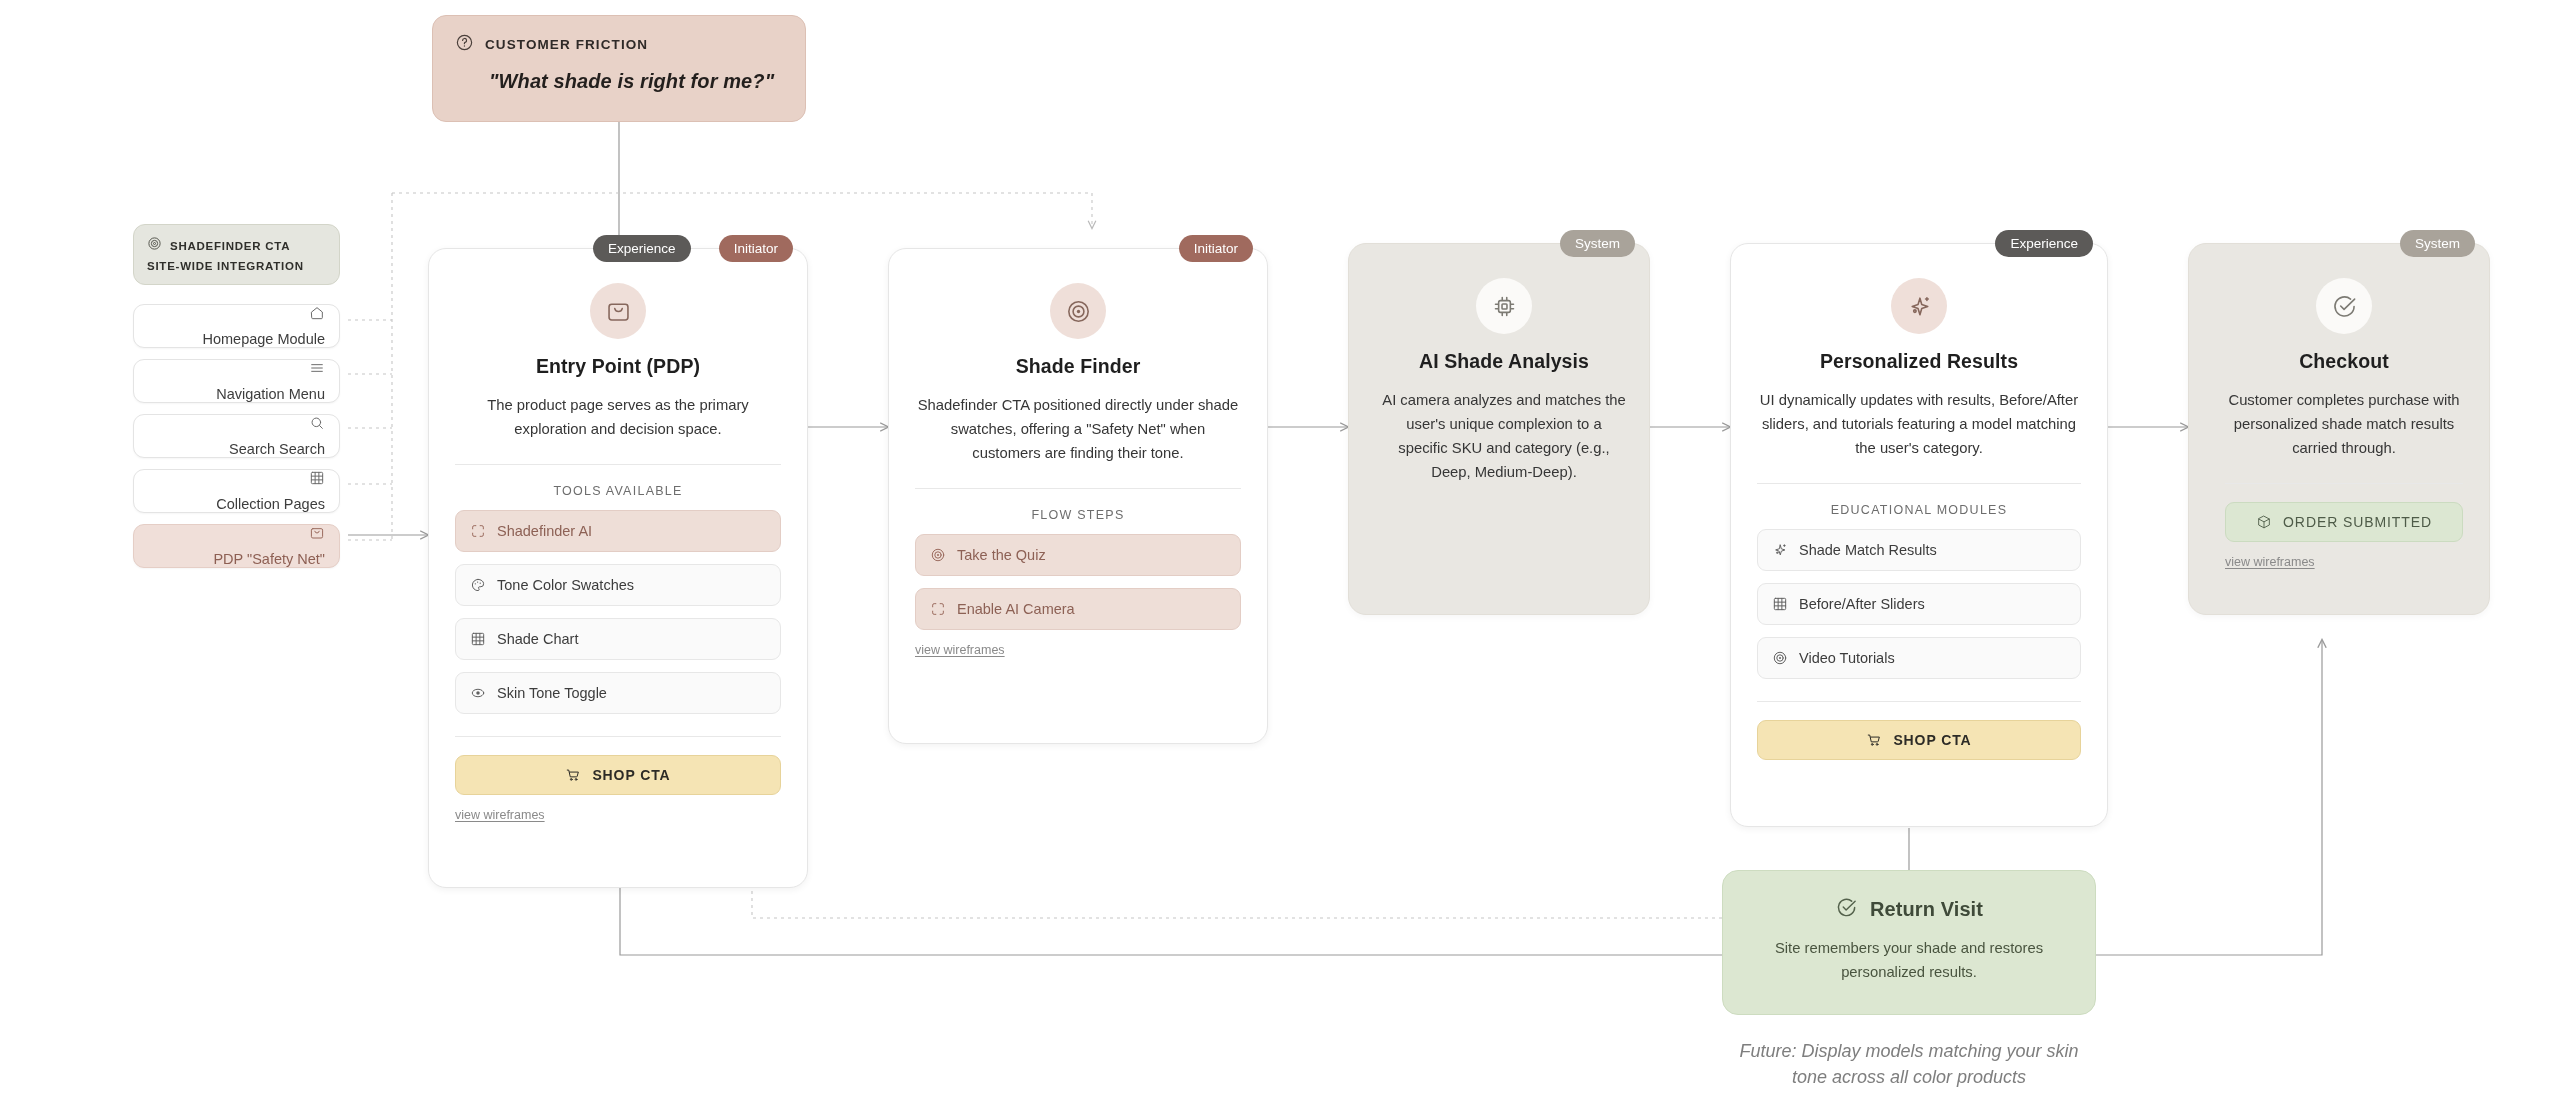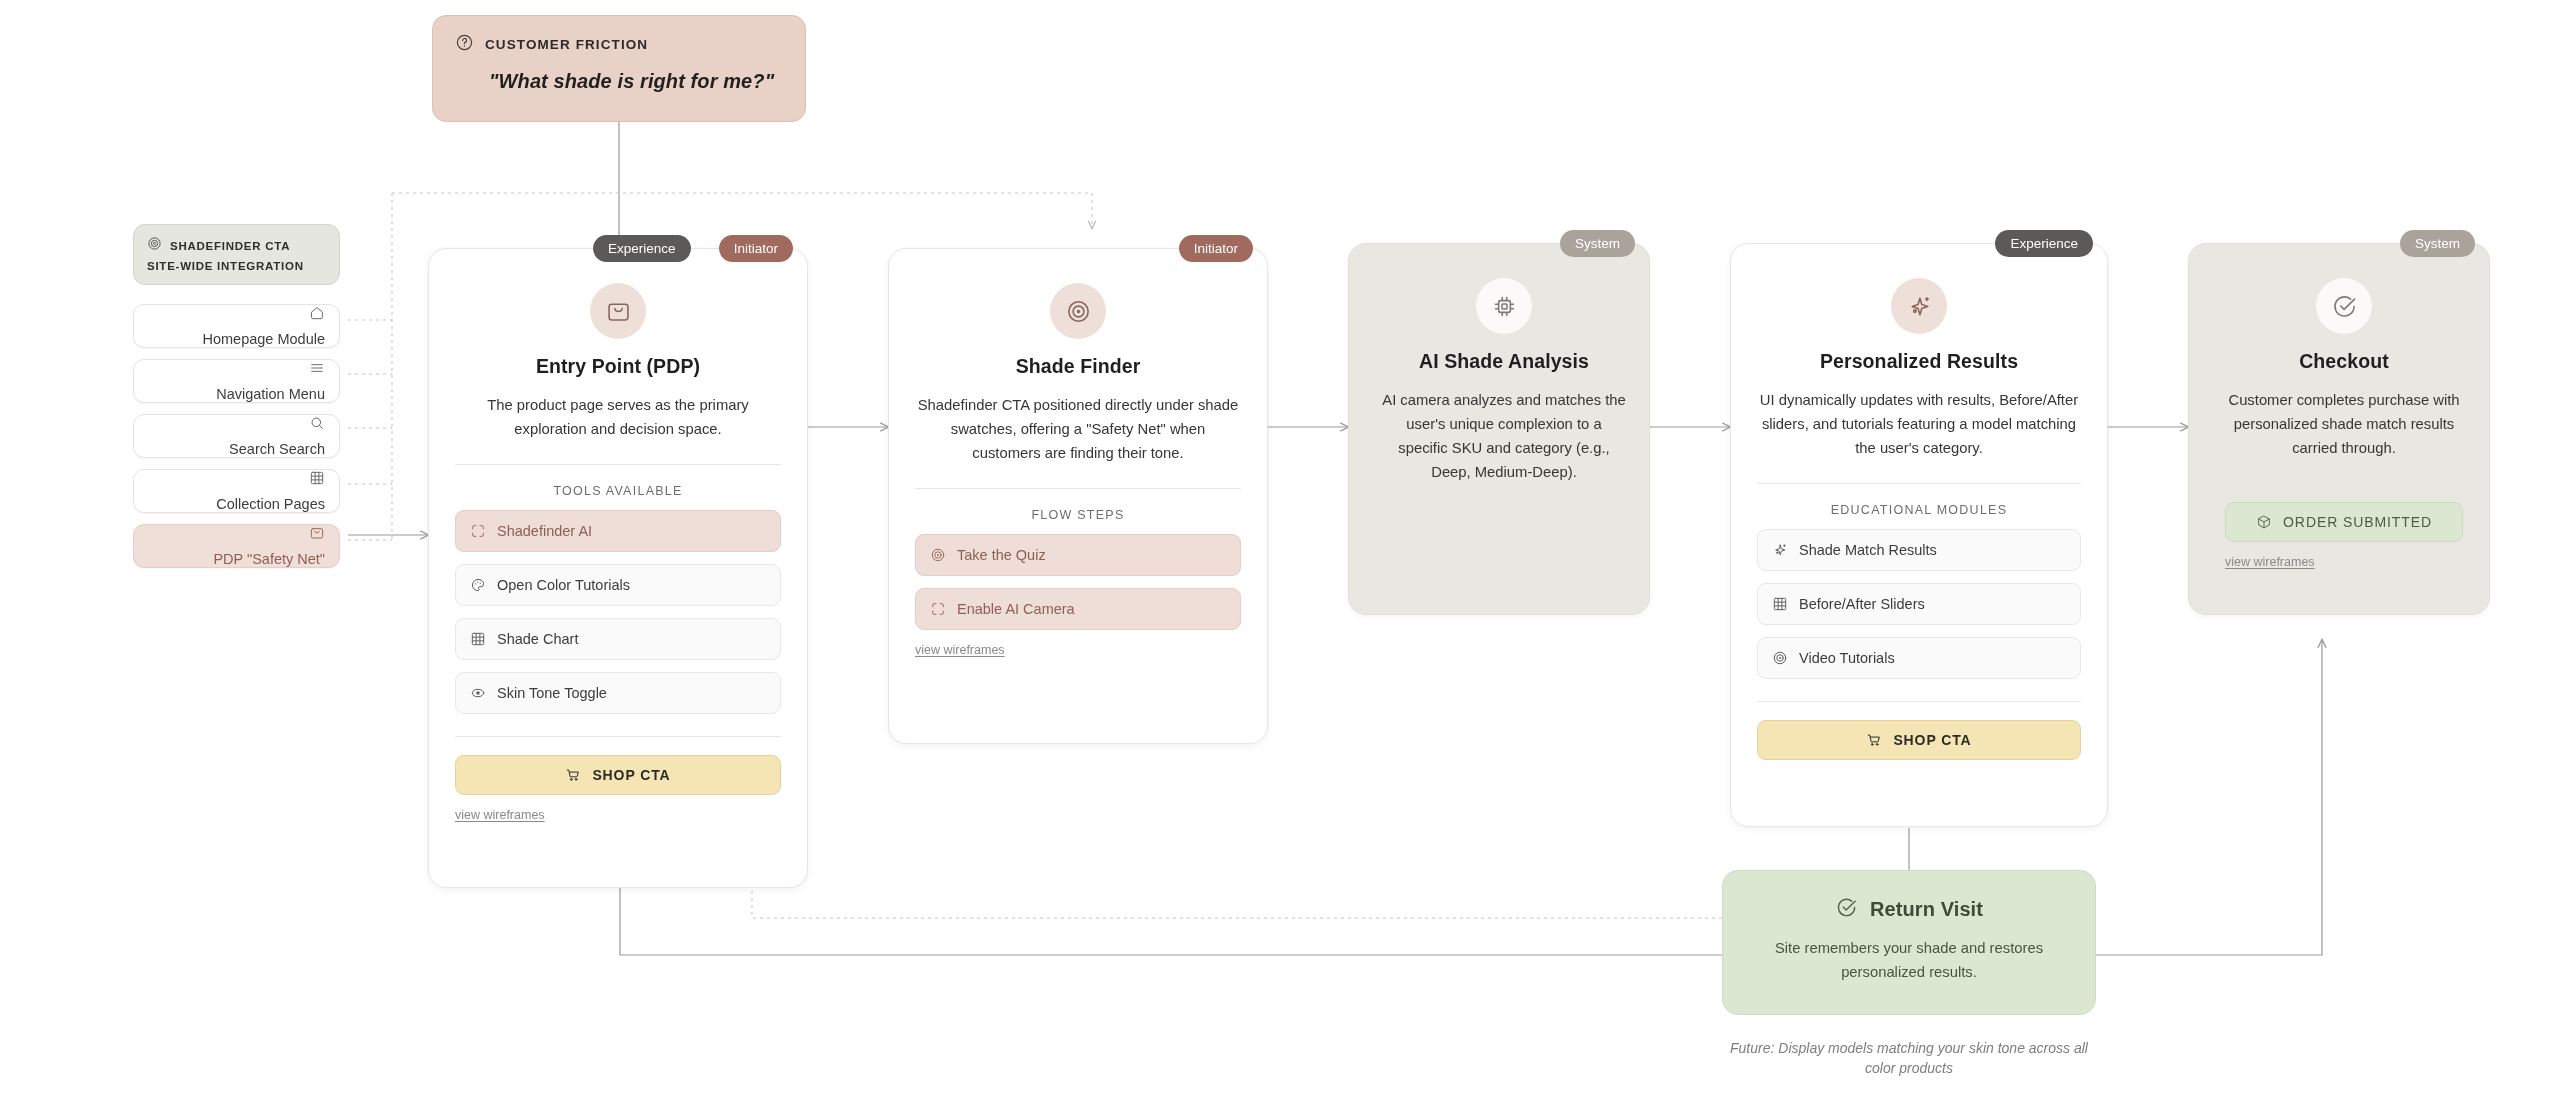--- a/index.html
+++ b/index.html
@@ -87,21 +87,21 @@
   .return{
     position:absolute;left:1722px;top:870px;width:374px;height:145px;
     background:#dce7d1;border:1px solid #cddcc0;border-radius:16px;
   }
   .ret-head{display:flex;align-items:center;justify-content:center;gap:12px;margin-top:25px;}
   .ret-title{font-size:20px;font-weight:600;color:#3f4a39;letter-spacing:.1px;}
   .ret-desc{margin:14px 28px 0 28px;text-align:center;font-size:14.8px;line-height:1.62;color:#49543f;}
 
   .future{
     position:absolute;left:1722px;top:1038px;width:374px;text-align:center;
-    font-size:14px;font-style:italic;line-height:1.46;color:#7e7e7e;
+    font-size:18px;font-style:italic;line-height:1.46;color:#7e7e7e;
   }
 
   .wm{position:absolute;left:105px;top:168px;width:210px;height:40px;
       font-size:22px;color:#f4f4f3;letter-spacing:2px;}
 </style>
 </head>
 <body>
 
 <div id="stage">
 
@@ -236,21 +236,21 @@
           <span>Shadefinder AI</span>
         </div><div class="opt">
           <span style="display: flex; align-items: center;">
             <svg width="16" height="16" viewBox="0 0 24 24" fill="none" stroke="#616161" stroke-width="1.5" stroke-linecap="round" stroke-linejoin="round">
               <path d="M12 3.6a8.4 8.4 0 0 0 0 16.8c1 0 1.7-.8 1.7-1.7 0-.5-.2-.9-.5-1.2-.3-.3-.5-.7-.5-1.2 0-.9.8-1.7 1.7-1.7h2A4.2 4.2 0 0 0 20.4 10c0-3.6-3.8-6.4-8.4-6.4z"></path>
               <circle cx="8" cy="10.3" r="1" fill="#616161" stroke="none"></circle>
               <circle cx="11.4" cy="7.6" r="1" fill="#616161" stroke="none"></circle>
               <circle cx="15.4" cy="9.2" r="1" fill="#616161" stroke="none"></circle>
             </svg>
           </span>
-          <span>Open Color Tutorials</span>
+          <span>Tone Color Swatches</span>
         </div><div class="opt">
           <span style="display: flex; align-items: center;">
             <svg width="16" height="16" viewBox="0 0 24 24" fill="none" stroke="#616161" stroke-width="1.5" stroke-linecap="round" stroke-linejoin="round">
               <rect x="3.5" y="3.5" width="17" height="17" rx="1.6"></rect>
               <path d="M3.5 9.2h17M3.5 14.8h17M9.2 3.5v17M14.8 3.5v17"></path>
             </svg>
           </span>
           <span>Shade Chart</span>
         </div><div class="opt">
           <span style="display: flex; align-items: center;">

